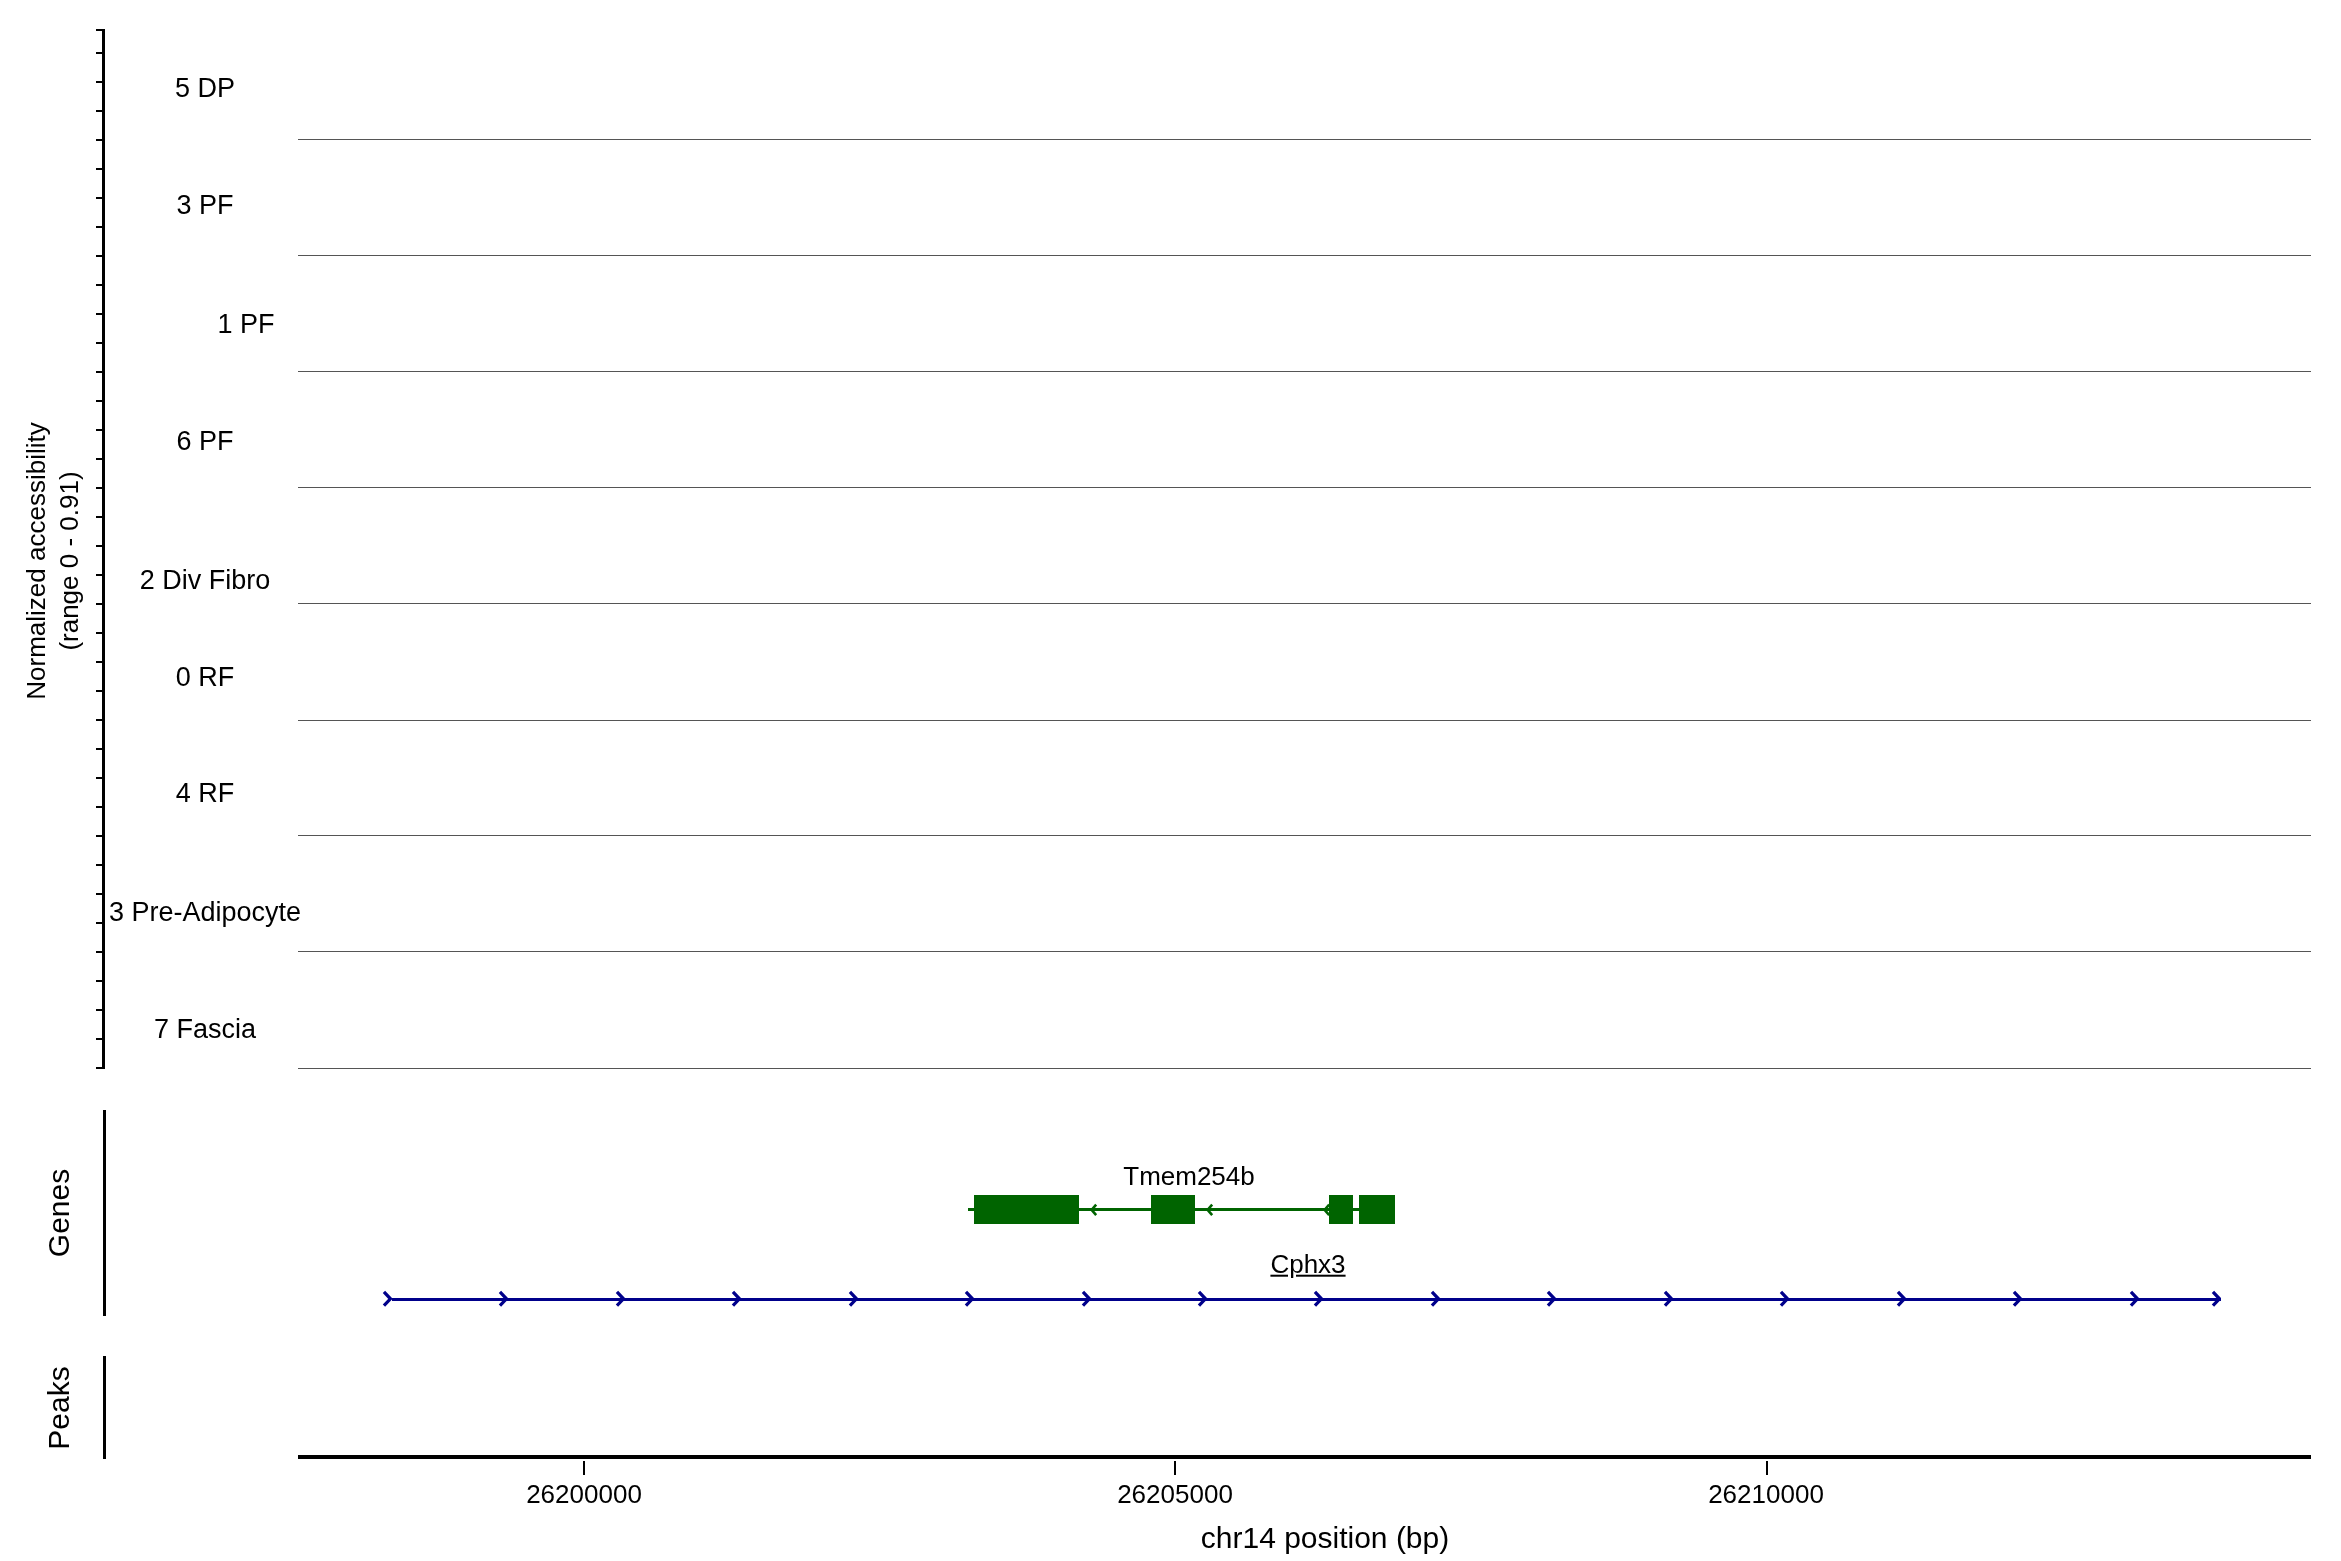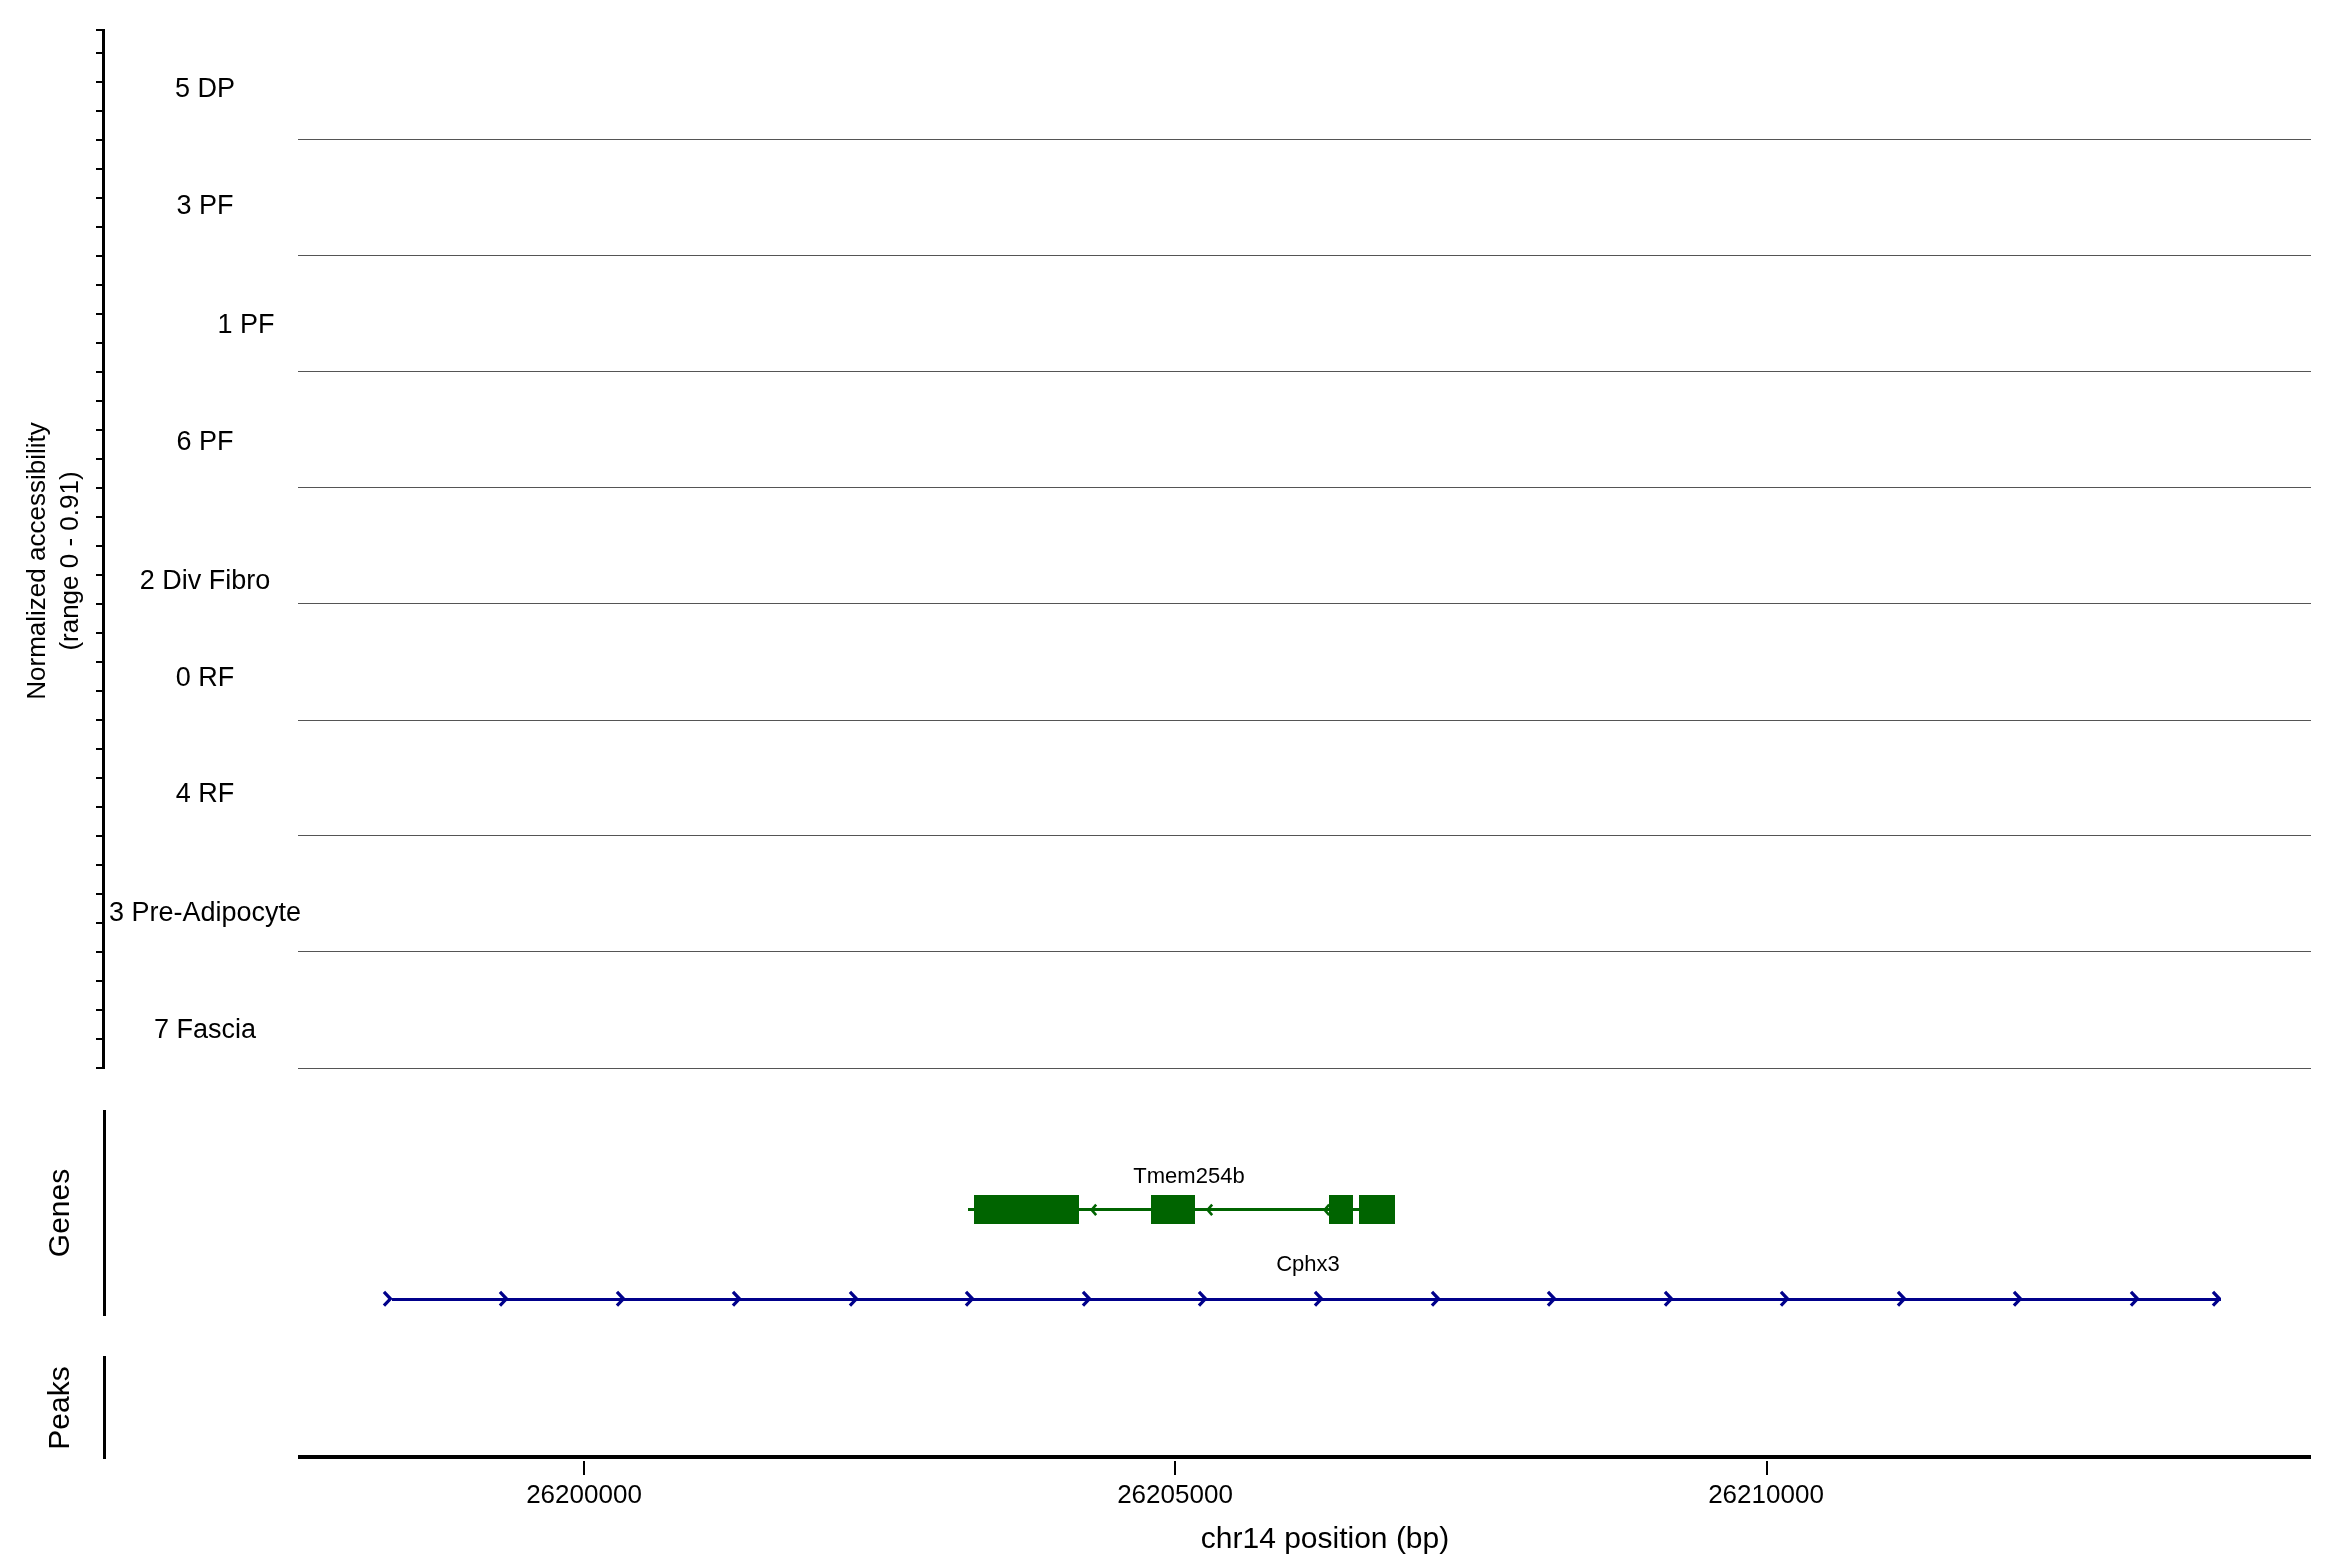--- a/index.html
+++ b/index.html
@@ -4,21 +4,21 @@
 <style>
   html,body{margin:0;padding:0;background:#ffffff;}
   #canvas{position:relative;width:2342px;height:1561px;background:#ffffff;overflow:hidden;
           font-family:"Liberation Sans", sans-serif;color:#000;}
   .abs{position:absolute;}
   .lbl{position:absolute;transform:translate(-50%,-50%);white-space:nowrap;line-height:1.1;}
   .rot{position:absolute;transform:translate(-50%,-50%) rotate(-90deg);white-space:nowrap;text-align:center;}
   .track-label{font-size:27px;}
   .ylab{font-size:26px;line-height:33px;}
   .bracket-label{font-size:30px;}
-  .gene-label{font-size:22px;}
+  .gene-label{font-size:26px;}
   .xtick-label{font-size:26px;}
   .xtitle{font-size:30px;}
 </style>
 </head>
 <body>
 
 <div id="canvas">
 
   <div class="rot ylab" id="ylab" style="left: 53px; top: 561px;">
     <div>Normalized accessibility</div>
@@ -96,21 +96,21 @@
     <svg width="7.8" height="13.7" style="position: absolute; left: 1206px; top: 1203px;" viewBox="0 0 12 21">
       <polyline points="9.5,2.5 2.5,10.5 9.5,18.5" fill="none" stroke="#006400" stroke-width="4"></polyline>
     </svg>
     <svg width="7.8" height="13.7" style="position: absolute; left: 1323px; top: 1203px;" viewBox="0 0 12 21">
       <polyline points="9.5,2.5 2.5,10.5 9.5,18.5" fill="none" stroke="#006400" stroke-width="4"></polyline>
     </svg>
     <div class="abs" style="left: 974px; top: 1195px; width: 105px; height: 29px; background: rgb(0, 100, 0);"></div>
     <div class="abs" style="left: 1151px; top: 1195px; width: 44px; height: 29px; background: rgb(0, 100, 0);"></div>
     <div class="abs" style="left: 1329px; top: 1195px; width: 24px; height: 29px; background: rgb(0, 100, 0);"></div>
     <div class="abs" style="left: 1359px; top: 1195px; width: 36px; height: 29px; background: rgb(0, 100, 0);"></div>
-    <div class="lbl gene-label" style="left: 1308px; top: 1264px; color: rgb(0, 0, 0);">Cphx3</div>
+    <div class="lbl gene-label" style="left: 1308px; top: 1264px; color: rgb(0, 0, 0); text-decoration: underline;">Cphx3</div>
     <div class="abs" style="left: 392px; top: 1298px; width: 1829px; height: 2.6px; background: rgb(0, 0, 139);"></div>
     <svg width="10.4" height="17.6" style="position: absolute; left: 382px; top: 1290px;" viewBox="0 0 16 27">
       <polyline points="3,3 13,13.5 3,24" fill="none" stroke="#00008B" stroke-width="5"></polyline>
     </svg>
     <svg width="10.4" height="17.6" style="position: absolute; left: 498px; top: 1290px;" viewBox="0 0 16 27">
       <polyline points="3,3 13,13.5 3,24" fill="none" stroke="#00008B" stroke-width="5"></polyline>
     </svg>
     <svg width="10.4" height="17.6" style="position: absolute; left: 615px; top: 1290px;" viewBox="0 0 16 27">
       <polyline points="3,3 13,13.5 3,24" fill="none" stroke="#00008B" stroke-width="5"></polyline>
     </svg>

